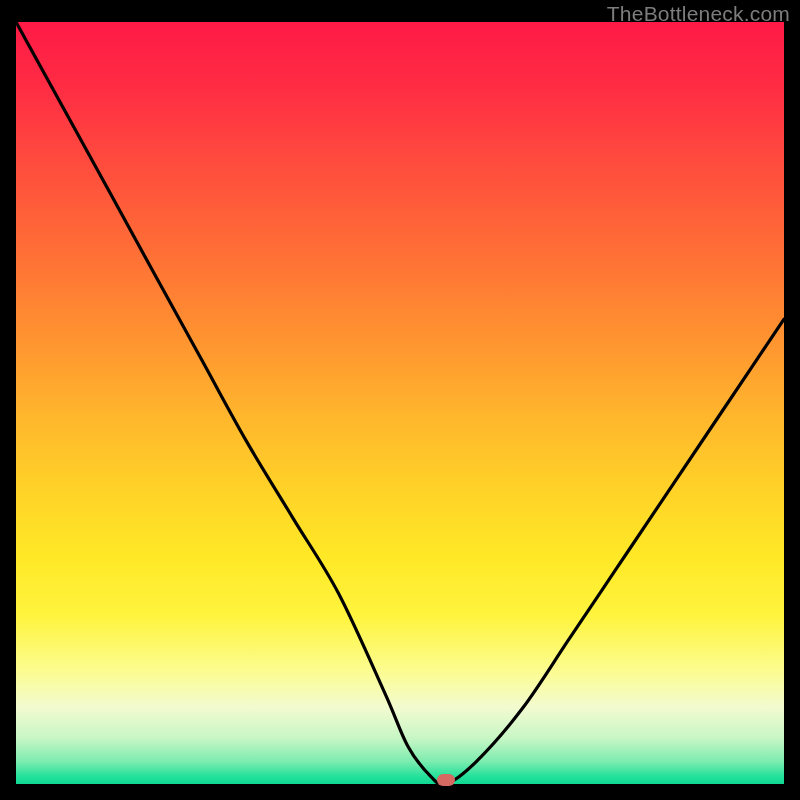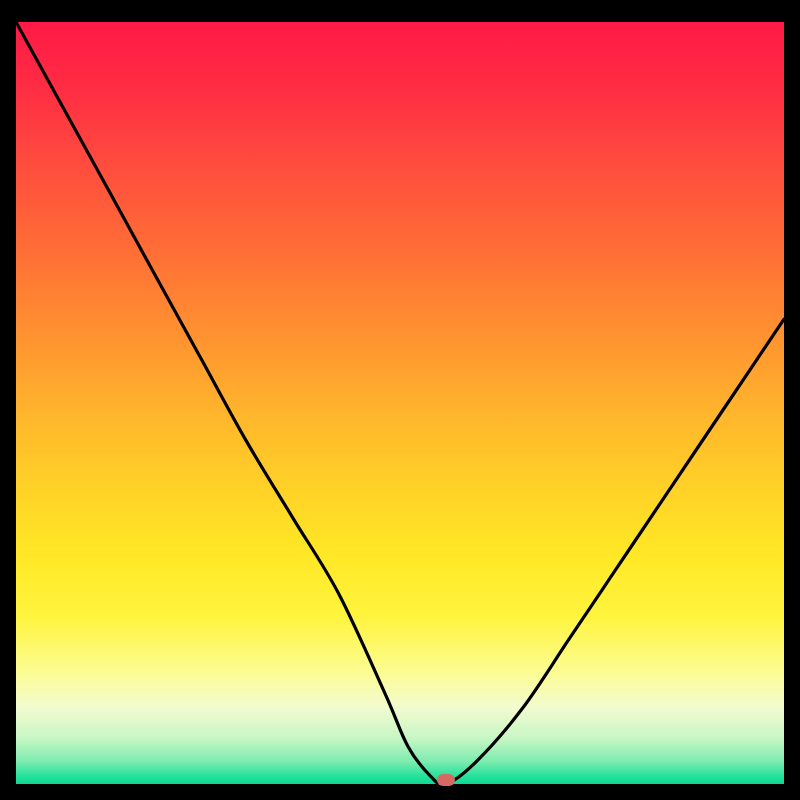--- a/index.html
+++ b/index.html
@@ -69,20 +69,21 @@
     height: 12px;
     border-radius: 6px;
     background: #d66a62;
     transform: translate(-50%, -50%);
   }
 </style>
 </head>
 <body>
 
 <div class="frame">
+  <div class="watermark">TheBottleneck.com</div>
 
   <div class="plot">
     <svg class="curve" viewBox="0 0 768 762" preserveAspectRatio="none">
       <path id="curve-path" fill="none" stroke="#000" stroke-width="3.2" stroke-linecap="round" stroke-linejoin="round" d="M 0.0 0.0 C 7.7 14.0, 30.7 55.9, 46.1 83.8 C 61.4 111.8, 76.8 139.7, 92.2 167.6 C 107.5 195.6, 122.9 223.5, 138.2 251.5 C 153.6 279.4, 169.0 307.3, 184.3 335.3 C 199.7 363.2, 215.0 392.4, 230.4 419.1 C 245.8 445.8, 261.1 469.9, 276.5 495.3 C 291.8 520.7, 307.2 542.3, 322.6 571.5 C 337.9 600.7, 357.1 645.2, 368.6 670.6 C 380.2 696.0, 384.0 709.9, 391.7 723.9 C 399.4 737.9, 408.3 748.0, 414.7 754.4 C 421.1 760.7, 422.4 764.5, 430.1 762.0 C 437.8 759.5, 448.0 751.8, 460.8 739.1 C 473.6 726.4, 491.5 706.1, 506.9 685.8 C 522.2 665.5, 537.6 640.1, 553.0 617.2 C 568.3 594.4, 583.7 571.5, 599.0 548.6 C 614.4 525.8, 629.8 502.9, 645.1 480.1 C 660.5 457.2, 675.8 434.3, 691.2 411.5 C 706.6 388.6, 724.5 361.9, 737.3 342.9 C 750.1 323.8, 762.9 304.8, 768.0 297.2"></path>
     </svg>
     <div id="marker" class="marker" style="left: 430.08px; top: 758px;"></div>
   </div>
 </div>
 
 </body></html>

